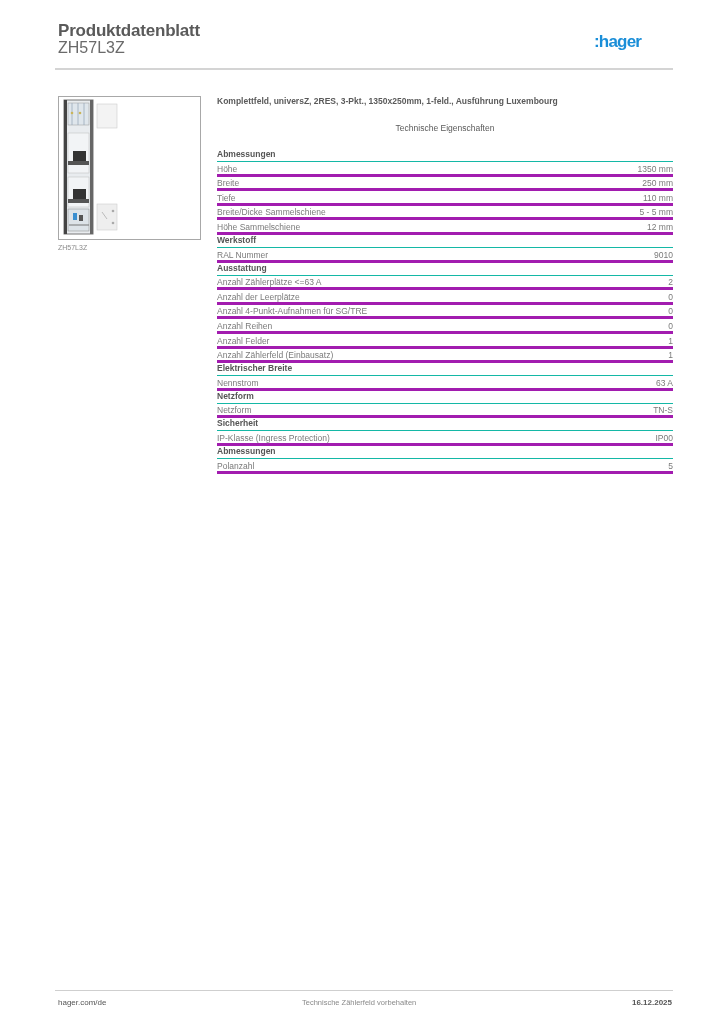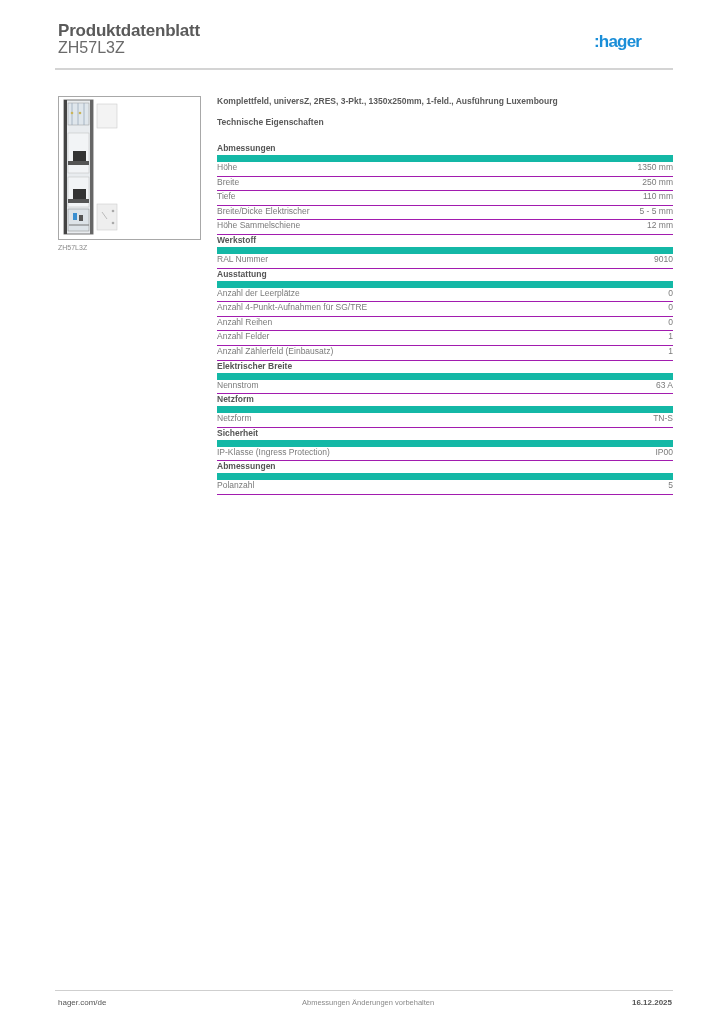--- a/index.html
+++ b/index.html
@@ -39,34 +39,34 @@
       position: absolute; left: 58px; top: 244px;
       font-size: 7px; color: #8a8a8a;
     }
 
     
     .content { position: absolute; left: 217px; top: 96px; width: 456px; }
     .description {
       font-size: 8.5px; font-weight: bold; color: #5a5a5a; line-height: 11px;
     }
     .tech-heading {
-      margin-top: 10px;
-      font-size: 8.5px; font-weight: bold; color: #5a5a5a; line-height: 11px;
+      margin-top: 16px;
+      font-size: 8.5px; font-weight: normal; color: #5a5a5a; line-height: 11px; text-align: center;
     }
     .section { margin-top: 0; }
     .section.first { margin-top: 15px; }
     .section-title {
       font-size: 8.5px; font-weight: bold; color: #555; line-height: 10px;
       padding-bottom: 2px;
-      border-bottom: 7px solid #14b8a6;
+      border-bottom: 1px solid #14b8a6;
     }
     .row {
-      display: flex; justify-content: space-between; align-items: flex-start;
+      display: flex; justify-content: space-between; align-items: flex-end;
       height: 14.6px;
-      border-bottom: 1px solid #a21caf;
+      border-bottom: 3px solid #a21caf;
       font-size: 8.5px; color: #7a7a7a;
     }
     .row .label { white-space: nowrap; }
     .row .value { white-space: nowrap; text-align: right; }
 
     
     .footer-rule {
       position: absolute; left: 55px; top: 990px; width: 618px; height: 1px;
       background: #cfcfcf;
     }
@@ -144,40 +144,44 @@
           </div>
         <div class="row">
             <span class="label">Breite</span>
             <span class="value">250 mm</span>
           </div>
         <div class="row">
             <span class="label">Tiefe</span>
             <span class="value">110 mm</span>
           </div>
         <div class="row">
-            <span class="label">Breite/Dicke Elektrischer</span>
+            <span class="label">Breite/Dicke Sammelschiene</span>
             <span class="value">5 - 5 mm</span>
           </div>
         <div class="row">
             <span class="label">Höhe Sammelschiene</span>
             <span class="value">12 mm</span>
           </div>
       </div>
 
       <div class="section">
         <div class="section-title">Werkstoff</div>
         <div class="row">
             <span class="label">RAL Nummer</span>
             <span class="value">9010</span>
           </div>
       </div>
 
       <div class="section">
         <div class="section-title">Ausstattung</div>
         <div class="row">
+            <span class="label">Anzahl Zählerplätze &lt;=63 A</span>
+            <span class="value">2</span>
+          </div>
+        <div class="row">
             <span class="label">Anzahl der Leerplätze</span>
             <span class="value">0</span>
           </div>
         <div class="row">
             <span class="label">Anzahl 4-Punkt-Aufnahmen für SG/TRE</span>
             <span class="value">0</span>
           </div>
         <div class="row">
             <span class="label">Anzahl Reihen</span>
             <span class="value">0</span>
@@ -221,16 +225,16 @@
         <div class="row">
             <span class="label">Polanzahl</span>
             <span class="value">5</span>
           </div>
       </div>
     </div>
   </div>
 
   <div class="footer-rule"></div>
   <div class="footer-left">hager.com/de</div>
-  <div class="footer-center">Abmessungen Änderungen vorbehalten</div>
+  <div class="footer-center">Technische Zählerfeld vorbehalten</div>
   <div class="footer-right">16.12.2025</div>
 
 </div>
 
 </body></html>

